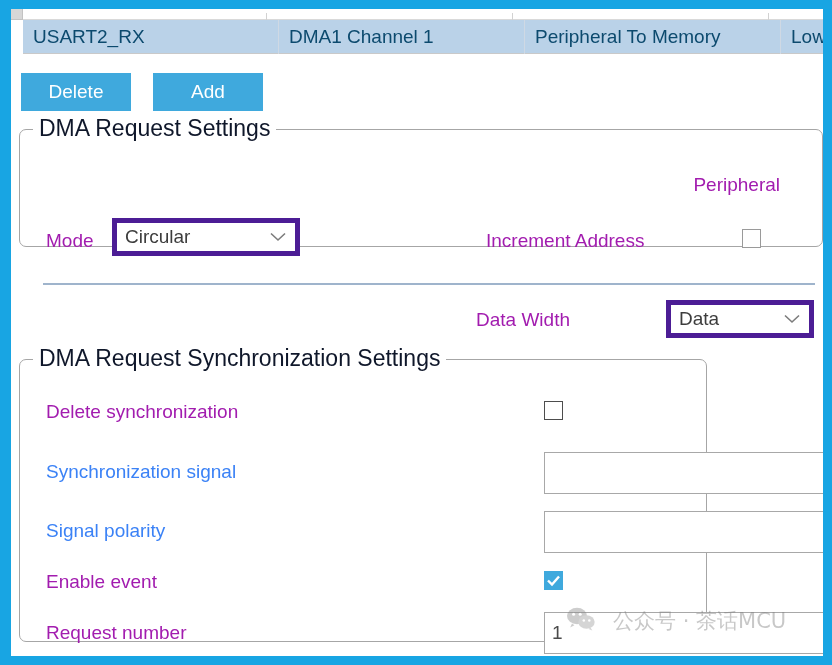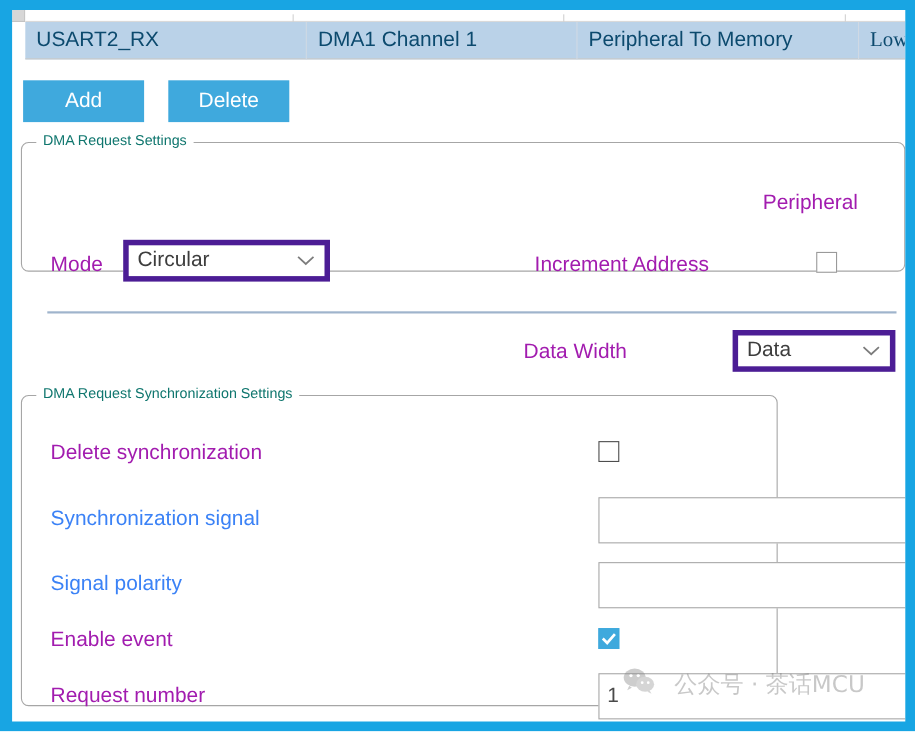--- a/index.html
+++ b/index.html
@@ -101,21 +101,21 @@
     padding-left: 10px;
     font-size: 19px;
     color: #0c4a6e;
     border-right: 1px solid #cfd9e4;
     overflow: hidden;
     white-space: nowrap;
   }
   .cell.c0 { width: 256px; }
   .cell.c1 { width: 246px; }
   .cell.c2 { width: 256px; }
-  .cell.c3 { width: 42px; border-right: none; font-family: Liberation Serif, serif; }
+  .cell.c3 { width: 42px; border-right: none; }
 
   
   .btn-bar {
     position: absolute;
     left: 10px;
     top: 64px;
     display: flex;
     gap: 22px;
   }
   .btn {
@@ -139,22 +139,22 @@
     border-radius: 7px;
     box-sizing: border-box;
     background: transparent;
   }
   .group > .legend {
     position: absolute;
     top: -13px;
     left: 13px;
     background: #ffffff;
     padding: 0 6px;
-    font-size: 13px;
-    color: #0f766e;
+    font-size: 23px;
+    color: #0f172a;
     white-space: nowrap;
     line-height: 22px;
   }
 
   #group-dma {
     left: 8px;
     top: 120px;
     width: 804px;
     height: 118px;
   }
@@ -277,22 +277,22 @@
       </div>
       <div class="row">
         <div class="cell c0">USART2_RX</div>
         <div class="cell c1">DMA1 Channel 1</div>
         <div class="cell c2">Peripheral To Memory</div>
         <div class="cell c3">Low</div>
       </div>
     </div>
 
     <div class="btn-bar">
+      <button class="btn">Delete</button>
       <button class="btn">Add</button>
-      <button class="btn">Delete</button>
     </div>
 
     <div class="group" id="group-dma">
       <div class="legend">DMA Request Settings</div>
 
       <div class="lbl right" style="left:630px; top:44px; width:130px;">Peripheral</div>
 
       <div class="lbl" style="left:26px; top:100px;">Mode</div>
 
       <div class="combo" style="left:92px; top:88px; width:188px;">

